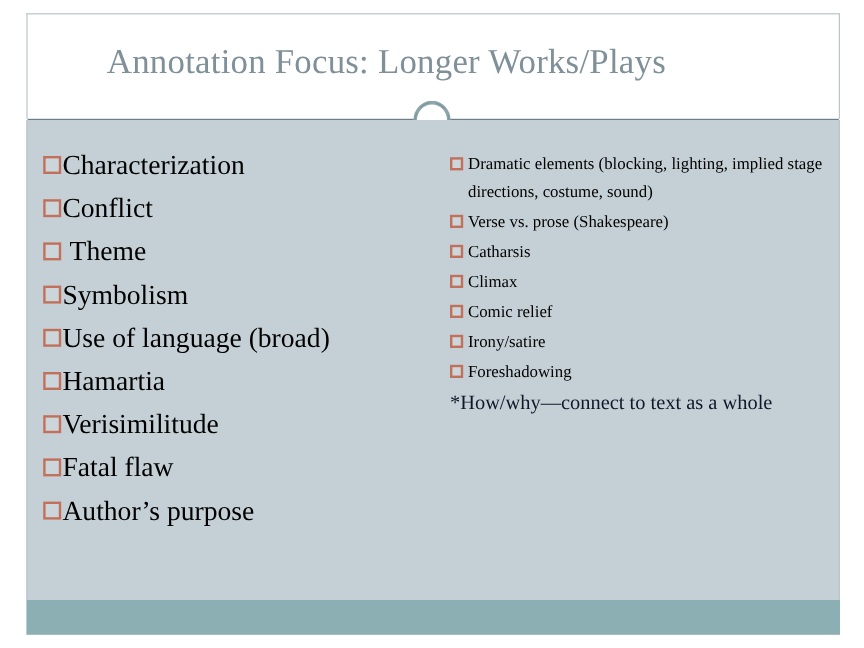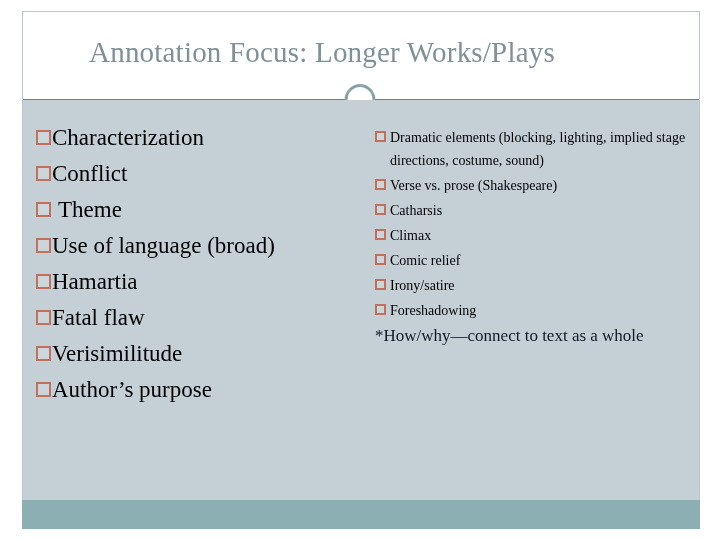--- a/index.html
+++ b/index.html
@@ -194,33 +194,37 @@
     <div class="bullet-row">
       <span class="bullet-box"></span>
       <span class="bullet-label">Conflict</span>
     </div>
     <div class="bullet-row row-extra-space">
       <span class="bullet-box"></span>
       <span class="bullet-label">Theme</span>
     </div>
     <div class="bullet-row">
       <span class="bullet-box"></span>
+      <span class="bullet-label">Symbolism</span>
+    </div>
+    <div class="bullet-row">
+      <span class="bullet-box"></span>
       <span class="bullet-label">Use of language (broad)</span>
     </div>
     <div class="bullet-row">
       <span class="bullet-box"></span>
       <span class="bullet-label">Hamartia</span>
     </div>
     <div class="bullet-row">
       <span class="bullet-box"></span>
+      <span class="bullet-label">Verisimilitude</span>
+    </div>
+    <div class="bullet-row">
+      <span class="bullet-box"></span>
       <span class="bullet-label">Fatal flaw</span>
-    </div>
-    <div class="bullet-row">
-      <span class="bullet-box"></span>
-      <span class="bullet-label">Verisimilitude</span>
     </div>
     <div class="bullet-row">
       <span class="bullet-box"></span>
       <span class="bullet-label">Author’s purpose</span>
     </div>
   </div>
 
   <div id="col-right">
     <div class="bullet-row">
       <span class="bullet-box"></span>

